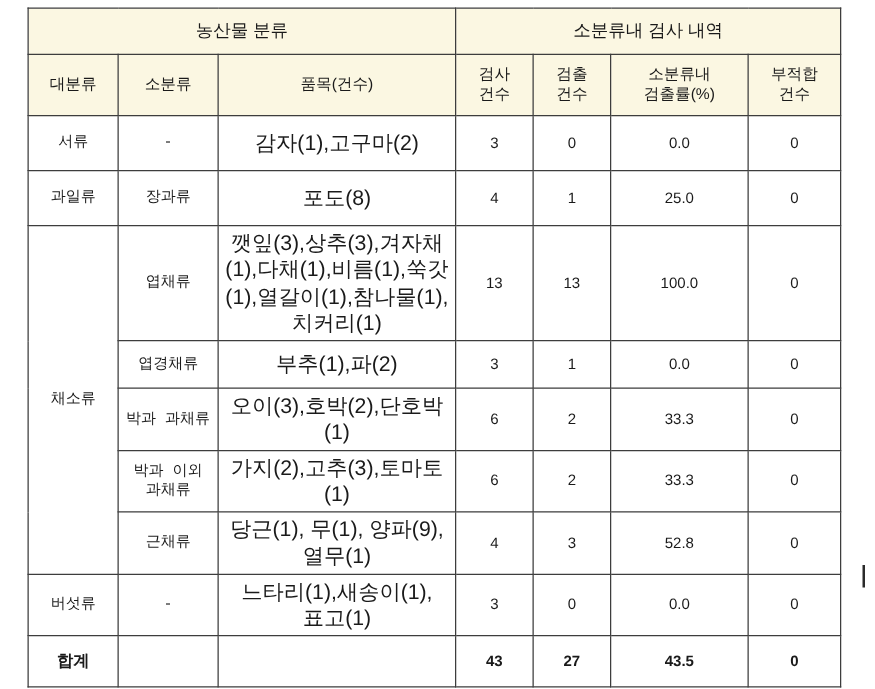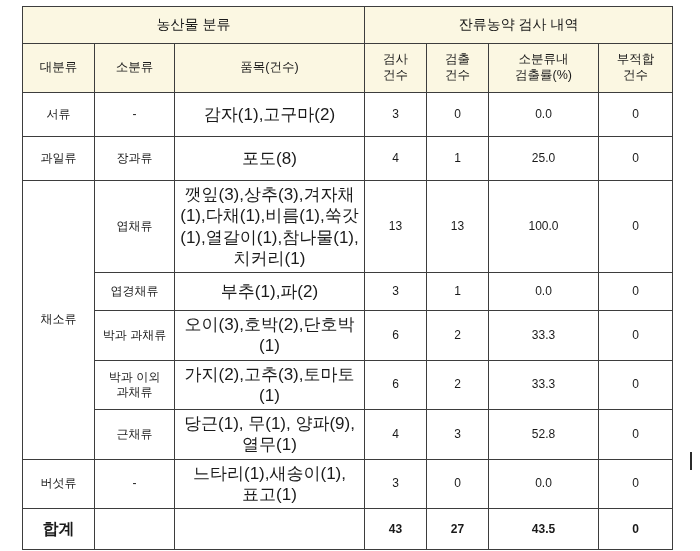--- a/index.html
+++ b/index.html
@@ -47,31 +47,32 @@
     font-weight: bold;
     font-size: 12.5px;
     height: 42px;
   }
   .hdr-sub th .two-line {
     display: block;
     line-height: 1.25;
   }
   td.group-cell {
     font-size: 12px;
+    font-family: Liberation Mono, monospace;
   }
   td.items {
     font-size: 17px;
     padding: 4px 6px;
   }
   tr.total td {
     font-weight: bold;
     height: 34px;
   }
   tr.total td.label {
-    font-size: 16px;
+    font-size: 13px;
   }
   .r-series { height: 44px; }
   .r-fruit { height: 44px; }
   .r-leaf { height: 62px; }
   .r-stem { height: 38px; }
   .r-gourd { height: 40px; }
   .r-nongourd { height: 40px; }
   .r-root { height: 44px; }
   .r-mush { height: 38px; margin-top: 32px; }
   .tick {
@@ -100,21 +101,21 @@
         <col class="col-b">
         <col class="col-c">
         <col class="col-d">
         <col class="col-e">
         <col class="col-f">
         <col class="col-g">
     </colgroup>
     <thead>
       <tr class="hdr-top">
         <th colspan="3">농산물 분류</th>
-        <th colspan="4">잔류농약 검사 내역</th>
+        <th colspan="4">소분류내 검사 내역</th>
       </tr>
       <tr class="hdr-sub">
         <th>대분류</th>
         <th>소분류</th>
         <th>품목(건수)</th>
         <th>
           <span class="two-line">검사</span>
           <span class="two-line">건수</span>
         </th>
         <th>

